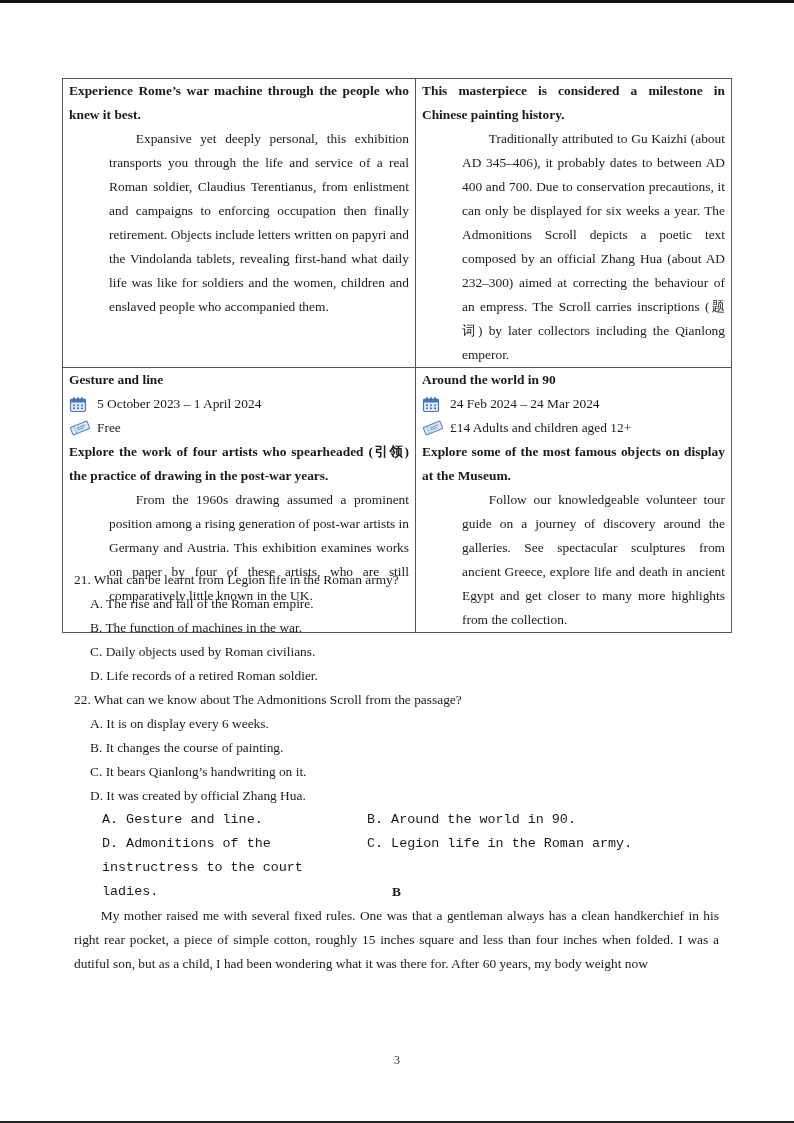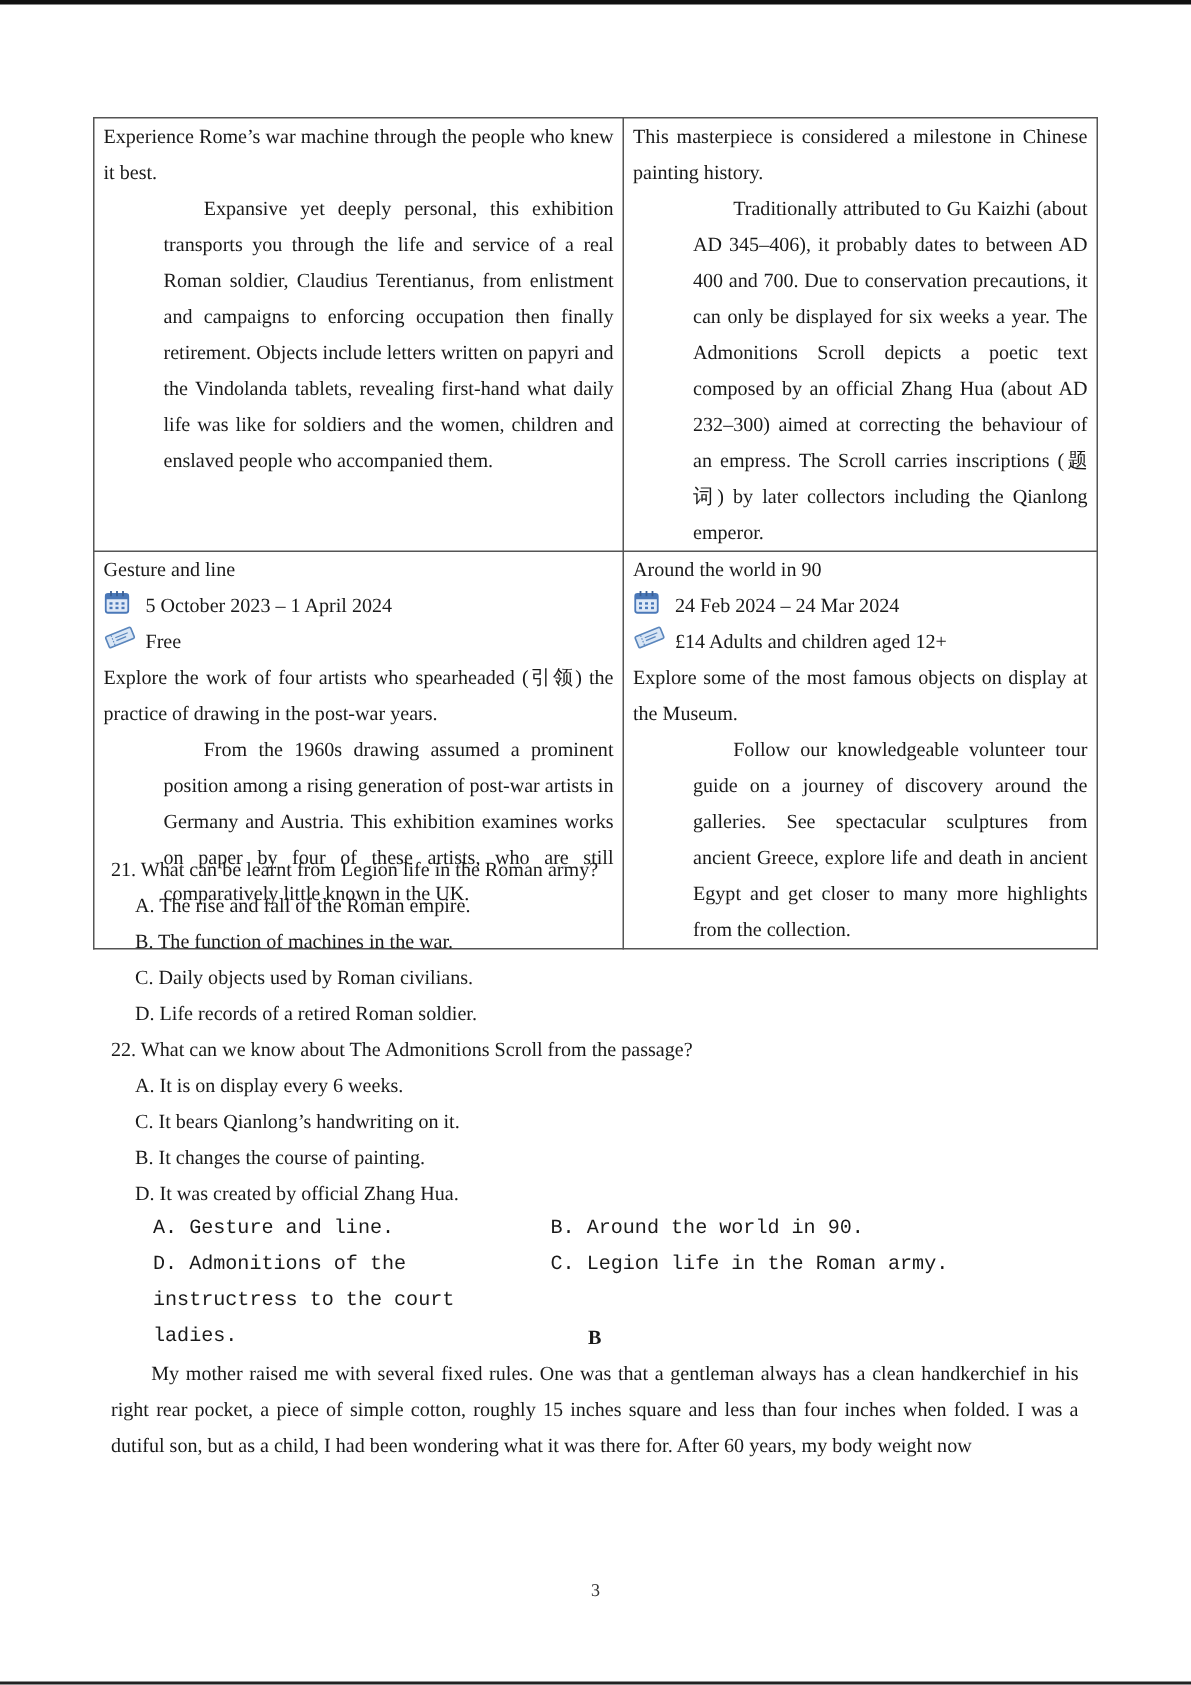--- a/index.html
+++ b/index.html
@@ -14,23 +14,23 @@
   table.exhibits {
     position: absolute; left: 62px; top: 78px; width: 670px;
     border-collapse: collapse; table-layout: fixed;
     font-size: 13.4px; line-height: 24px;
   }
   table.exhibits td {
     border: 1.2px solid #555; vertical-align: top; padding: 0 6px 0 6px;
     text-align: justify;
   }
   table.exhibits td.left { width: 340px; }
-  .bold { font-weight: normal; }
+  .bold { font-weight: bold; }
   .indent { text-indent: 2em; margin-left: 40px; }
-  .meta-row { display: flex; align-items: flex-start; height: 24px; }
+  .meta-row { display: flex; align-items: center; height: 24px; }
   .meta-row .icon { width: 22px; height: 18px; display: inline-flex; align-items: center; justify-content: flex-start; margin-right: 6px; }
 
   .questions {
     position: absolute; left: 74px; top: 568px; width: 660px;
     font-size: 13.4px; line-height: 24px;
   }
   .q-stem { margin: 0; }
   .q-opt { margin: 0 0 0 16px; }
   .q-opt-grid { display: grid; grid-template-columns: 265px 1fr; margin-left: 28px; font-family: Liberation Mono, monospace; }
 
@@ -147,22 +147,22 @@
   <div>
     <p class="q-stem">21. What can be learnt from Legion life in the Roman army?</p>
     <p class="q-opt">A. The rise and fall of the Roman empire.</p>
     <p class="q-opt">B. The function of machines in the war.</p>
     <p class="q-opt">C. Daily objects used by Roman civilians.</p>
     <p class="q-opt">D. Life records of a retired Roman soldier.</p>
   </div>
   <div>
     <p class="q-stem">22. What can we know about The Admonitions Scroll from the passage?</p>
     <p class="q-opt">A. It is on display every 6 weeks.</p>
+    <p class="q-opt">B. It changes the course of painting.</p>
     <p class="q-opt">C. It bears Qianlong’s handwriting on it.</p>
-    <p class="q-opt">B. It changes the course of painting.</p>
     <p class="q-opt">D. It was created by official Zhang Hua.</p>
   </div>
   <div>
     <div class="q-opt-grid">
       <span>A. Gesture and line.</span>
       <span>B. Around the world in 90.</span>
       <span>D. Admonitions of the instructress to the court ladies.</span>
       <span>C. Legion life in the Roman army.</span>
     </div>
   </div>

